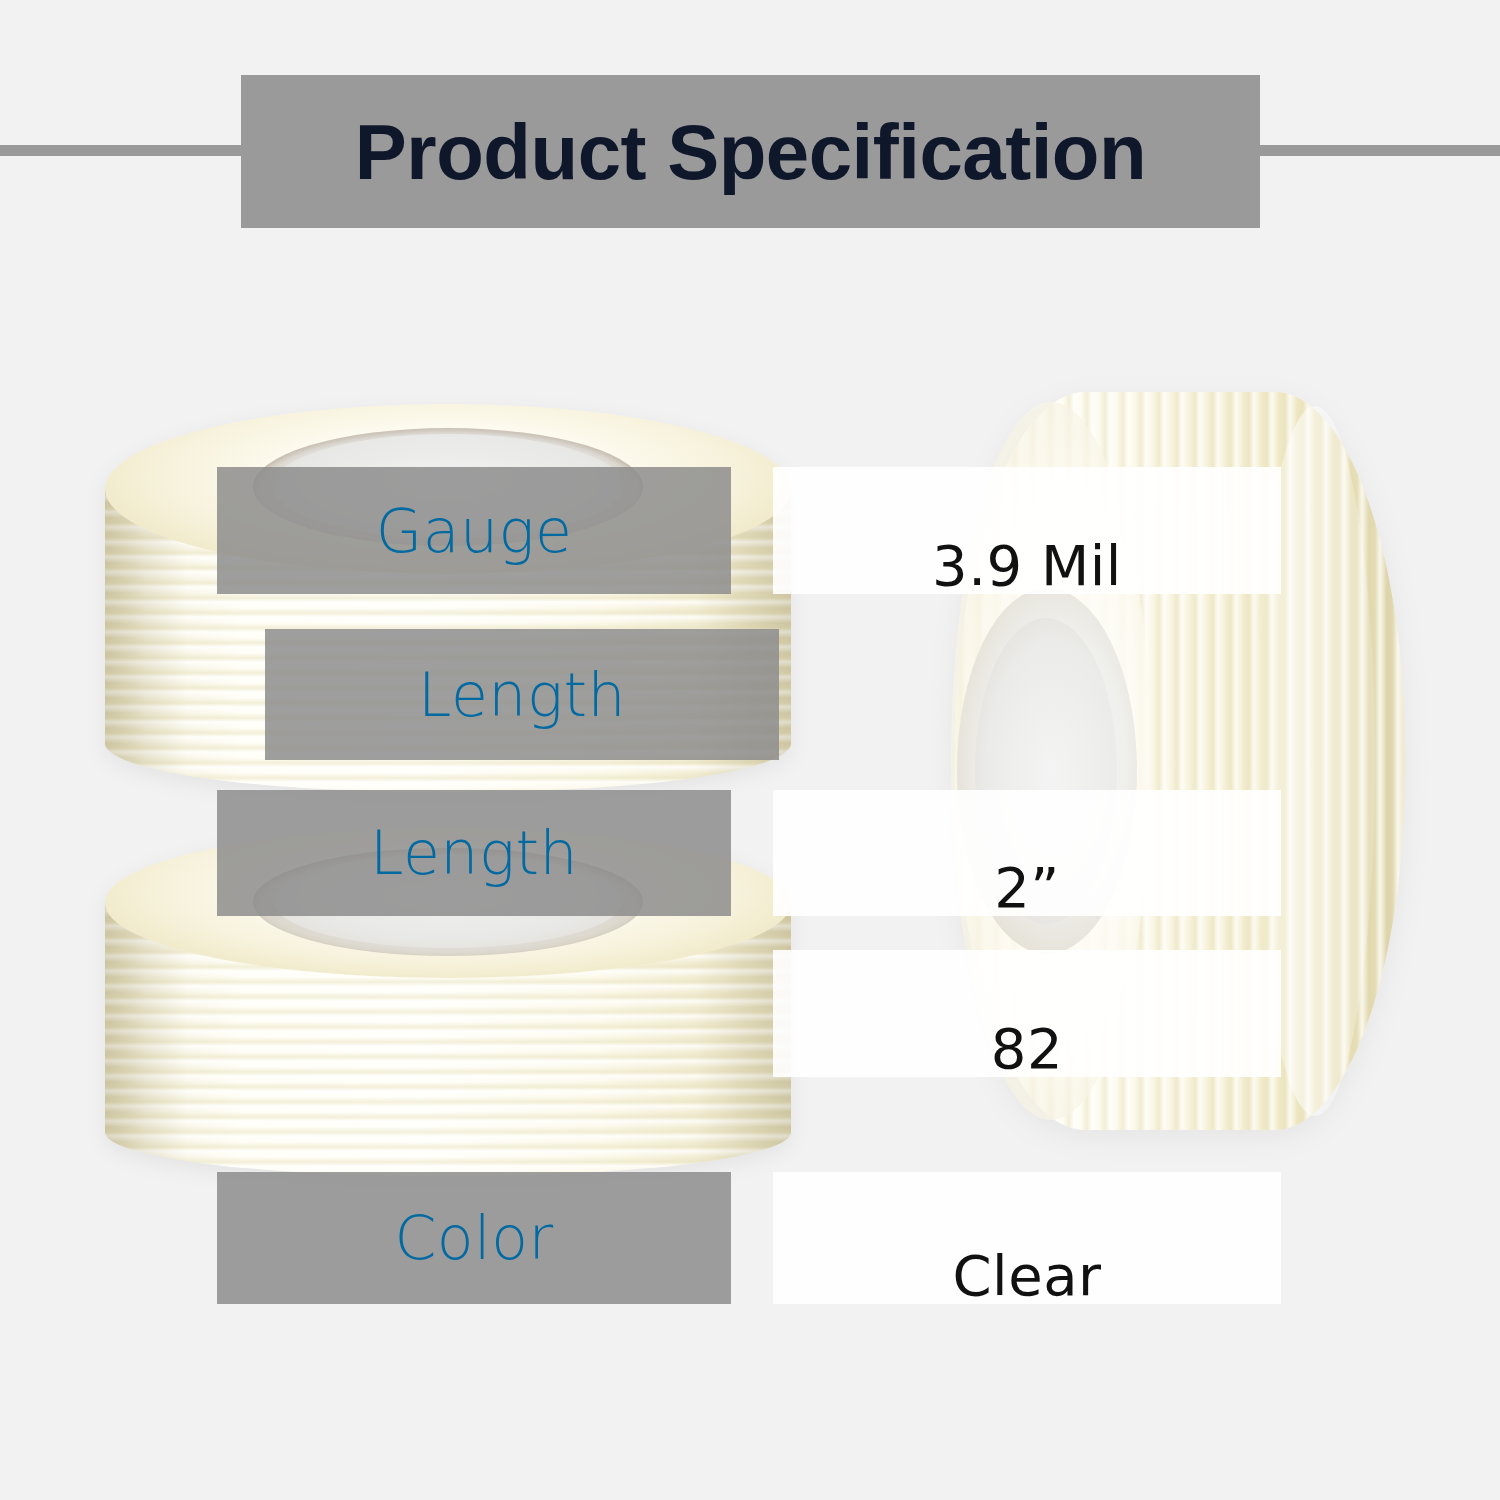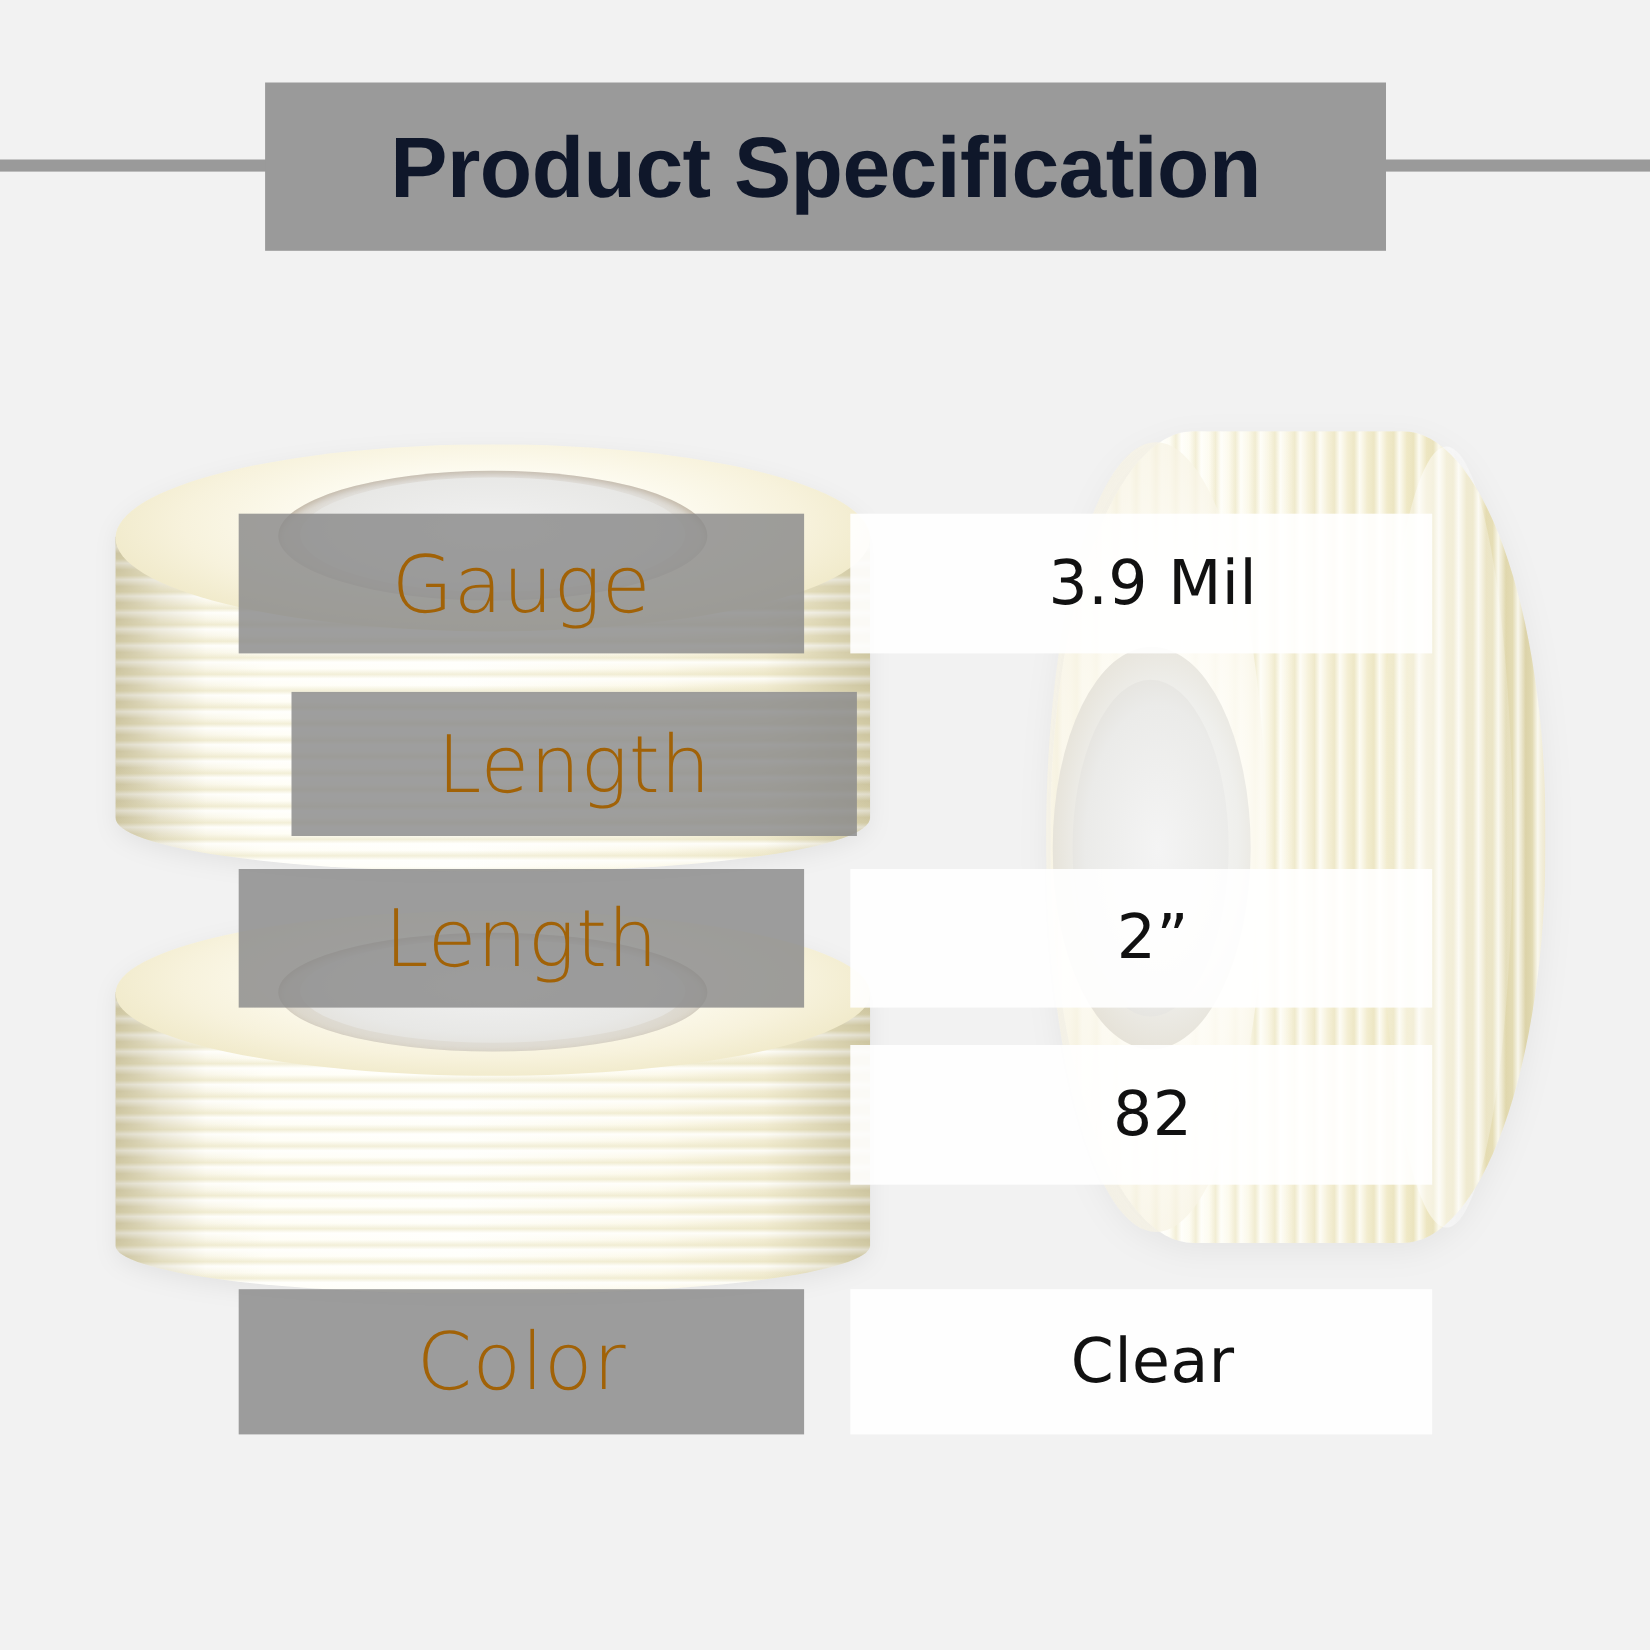--- a/index.html
+++ b/index.html
@@ -234,39 +234,38 @@
     left: 217px;
     top: 0;
     width: 514px;
     height: 100%;
     background: rgba(140,140,140,0.84);
     display: flex;
     align-items: center;
     justify-content: center;
   }
   .spec-label-text {
-    color: #a16207;
+    color: #0369a1;
     font-family: "DejaVu Sans", sans-serif;
     font-weight: 300;
-    font-size: 72px;
+    font-size: 60px;
     line-height: 1;
     white-space: nowrap;
     letter-spacing: 0.5px;
   }
   .spec-value {
     position: absolute;
     left: 773px;
     top: 0;
     width: 508px;
     height: 100%;
     background: rgba(255,255,255,0.90);
     display: flex;
-    align-items: center;
+    align-items: flex-end;
     justify-content: center;
-    padding-left: 21px;
   }
   .spec-value-text {
     color: #111111;
     font-family: "DejaVu Sans", sans-serif;
     font-weight: 400;
     font-size: 56px;
     line-height: 1;
     white-space: nowrap;
     letter-spacing: 0.5px;
   }

